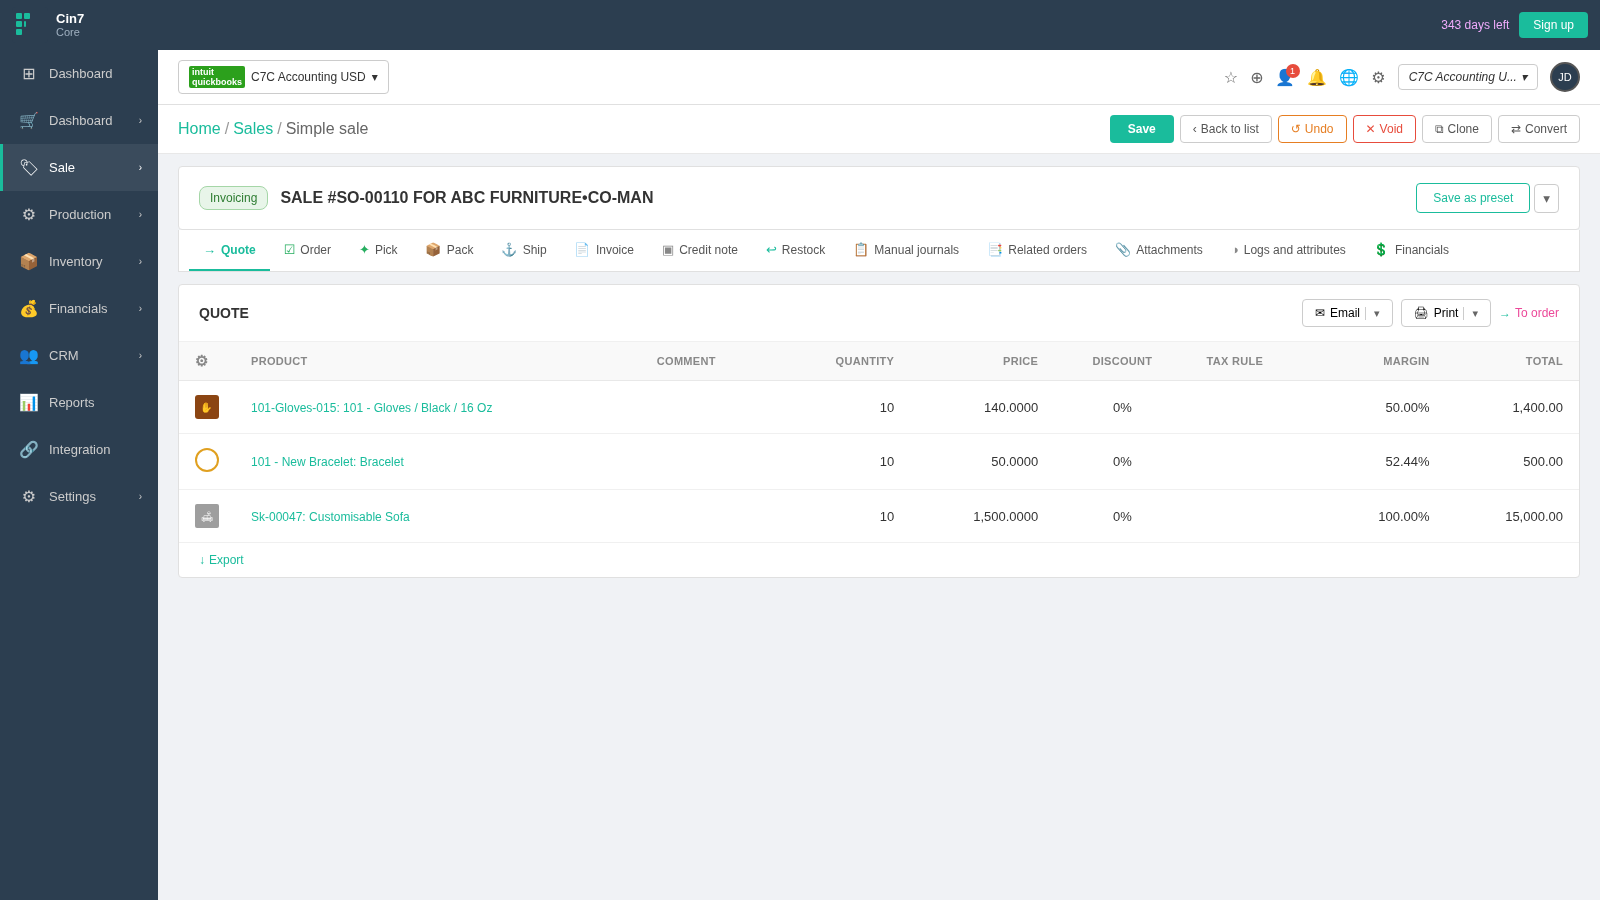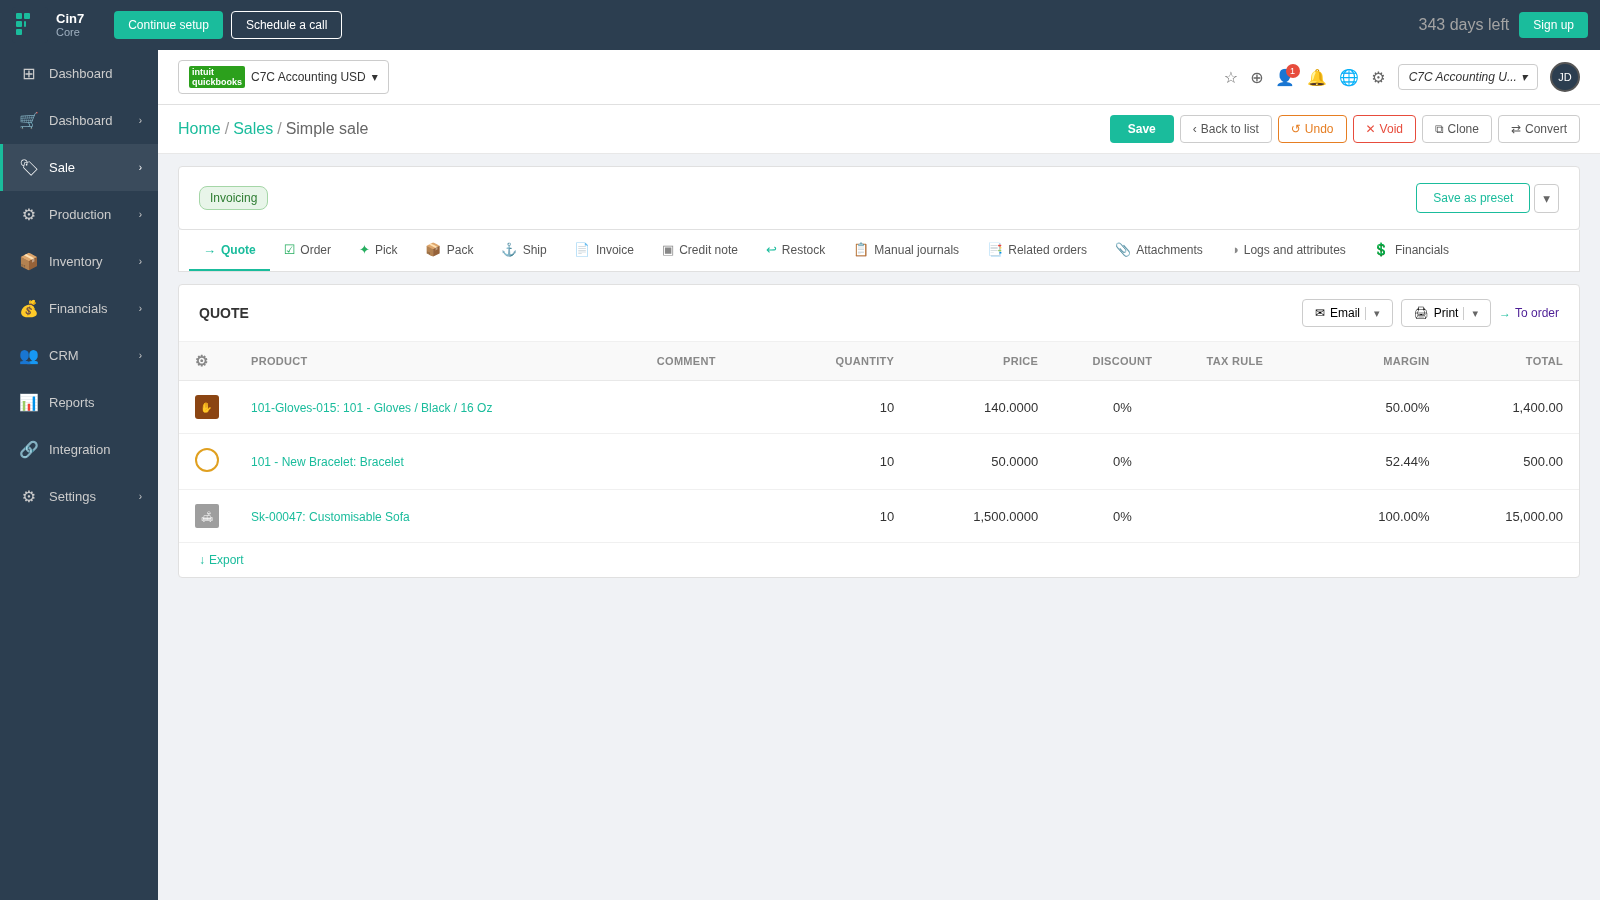--- a/index.html
+++ b/index.html
@@ -15,21 +15,21 @@
       justify-content: space-between;
       flex-shrink: 0;
     }
     .top-nav-left { display: flex; align-items: center; gap: 10px; }
     .logo-area { display: flex; align-items: center; gap: 8px; }
     .logo-icon { width: 36px; height: 36px; }
     .top-nav-btns { display: flex; gap: 8px; margin-left: 20px; }
     .btn-setup { background: #1abc9c; color: #fff; border: none; border-radius: 4px; padding: 6px 14px; font-size: 12px; cursor: pointer; }
     .btn-schedule { background: transparent; color: #fff; border: 1px solid #fff; border-radius: 4px; padding: 6px 14px; font-size: 12px; cursor: pointer; }
     .top-nav-right { display: flex; align-items: center; gap: 10px; color: #ccc; font-size: 12px; }
-    .days-left { color: #a3a3a3; font-size: 16px; }
+    .days-left { color: #f0abfc; font-size: 12px; }
     .btn-signup { background: #1abc9c; color: #fff; border: none; border-radius: 4px; padding: 6px 14px; font-size: 12px; cursor: pointer; }
     .badge { position: absolute; top: -4px; right: -4px; background: #e74c3c; color: #fff; border-radius: 50%; font-size: 9px; width: 14px; height: 14px; display: flex; align-items: center; justify-content: center; }
     .avatar { width: 30px; height: 30px; border-radius: 50%; background: #2c3e50; border: 2px solid #555; display: flex; align-items: center; justify-content: center; color: #fff; font-size: 11px; }
 
     
     .main-layout { display: flex; flex: 1; overflow: hidden; }
 
     
     .sidebar {
       width: 158px;
@@ -215,24 +215,20 @@
         <rect x="4" y="6" width="6" height="6" rx="1" fill="#1abc9c"></rect>
         <rect x="12" y="6" width="6" height="6" rx="1" fill="#1abc9c"></rect>
         <rect x="4" y="14" width="6" height="6" rx="1" fill="#1abc9c"></rect>
         <rect x="12" y="14" width="2" height="6" rx="1" fill="#1abc9c"></rect>
         <rect x="4" y="22" width="6" height="6" rx="1" fill="#1abc9c"></rect>
       </svg>
       <div>
         <div style="color:#fff;font-size:13px;font-weight:700;line-height:1.1;">Cin7</div>
         <div style="color:#a0b0c0;font-size:11px;">Core</div>
       </div>
-    </div>
-    <div class="top-nav-btns">
-      <button class="btn-setup">Continue setup</button>
-      <button class="btn-schedule">Schedule a call</button>
     </div>
   </div>
   <div class="top-nav-right">
     <span class="days-left">343 days left</span>
     <button class="btn-signup">Sign up</button>
   </div>
 </div>
 
 <div class="main-layout">
 
@@ -341,20 +337,21 @@
         <button class="btn-convert">
           <span>⇄</span>
           <span>Convert</span>
         </button>
       </div>
     </div>
 
     <div class="invoice-header">
       <div class="invoice-title-area">
         <span class="badge-invoicing">Invoicing</span>
+        <span class="invoice-title">SALE #SO-00110 FOR ABC FURNITURE•CO-MAN</span>
       </div>
       <div class="preset-area">
         <button class="btn-preset">Save as preset</button>
         <button class="btn-chevron">
           <span>▾</span>
         </button>
       </div>
     </div>
 
     <div class="tabs-bar">
@@ -421,21 +418,21 @@
             <span>Email</span>
             <span class="btn-dropdown-arrow">▾</span>
           </button>
           <button class="btn-print">
             <span>🖨</span>
             <span>Print</span>
             <span class="btn-dropdown-arrow">▾</span>
           </button>
           <button class="btn-to-order">
             <span style="color:#1abc9c;">→</span>
-            <span style="color:#4c1d95;">To order</span>
+            <span style="color:#ec4899;">To order</span>
           </button>
         </div>
       </div>
 
       <table class="quote-table">
         <thead>
           <tr class="table-header-row">
             <th style="width:30px;">
               <span class="settings-gear">⚙</span>
             </th>

